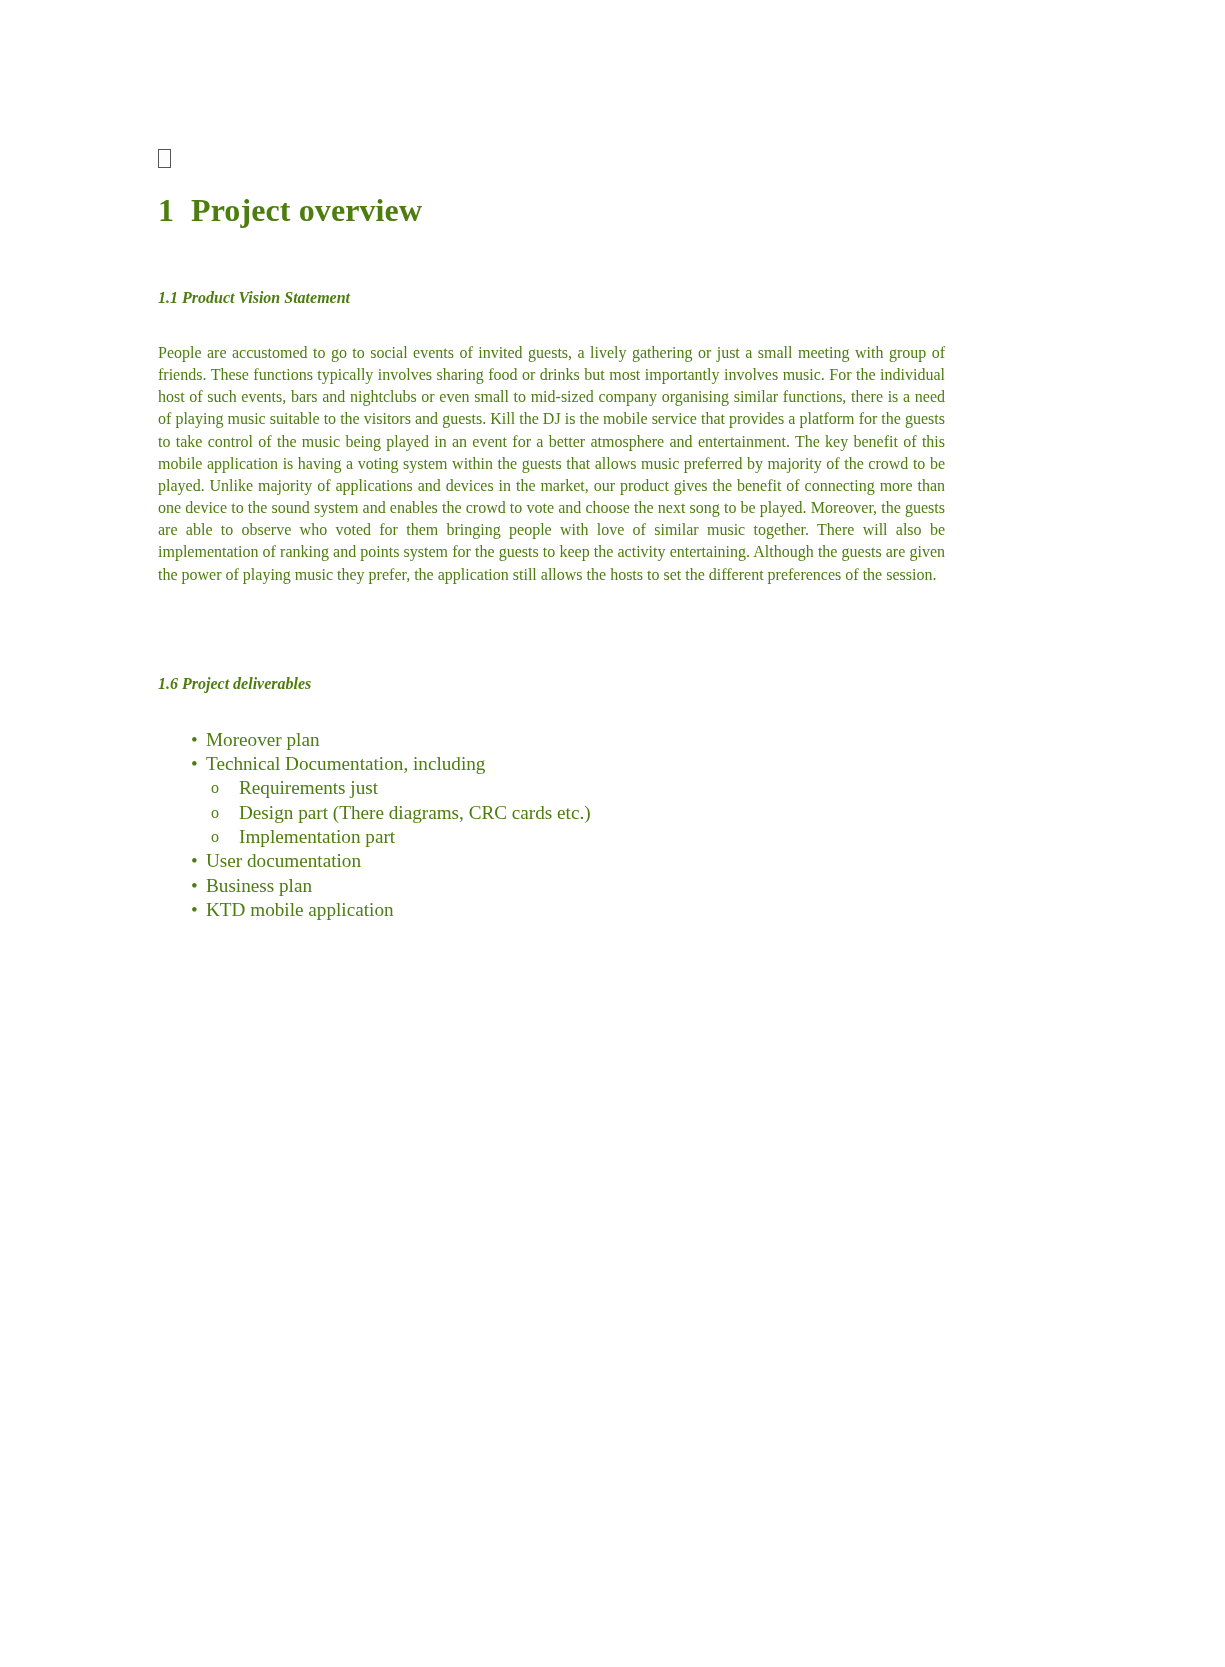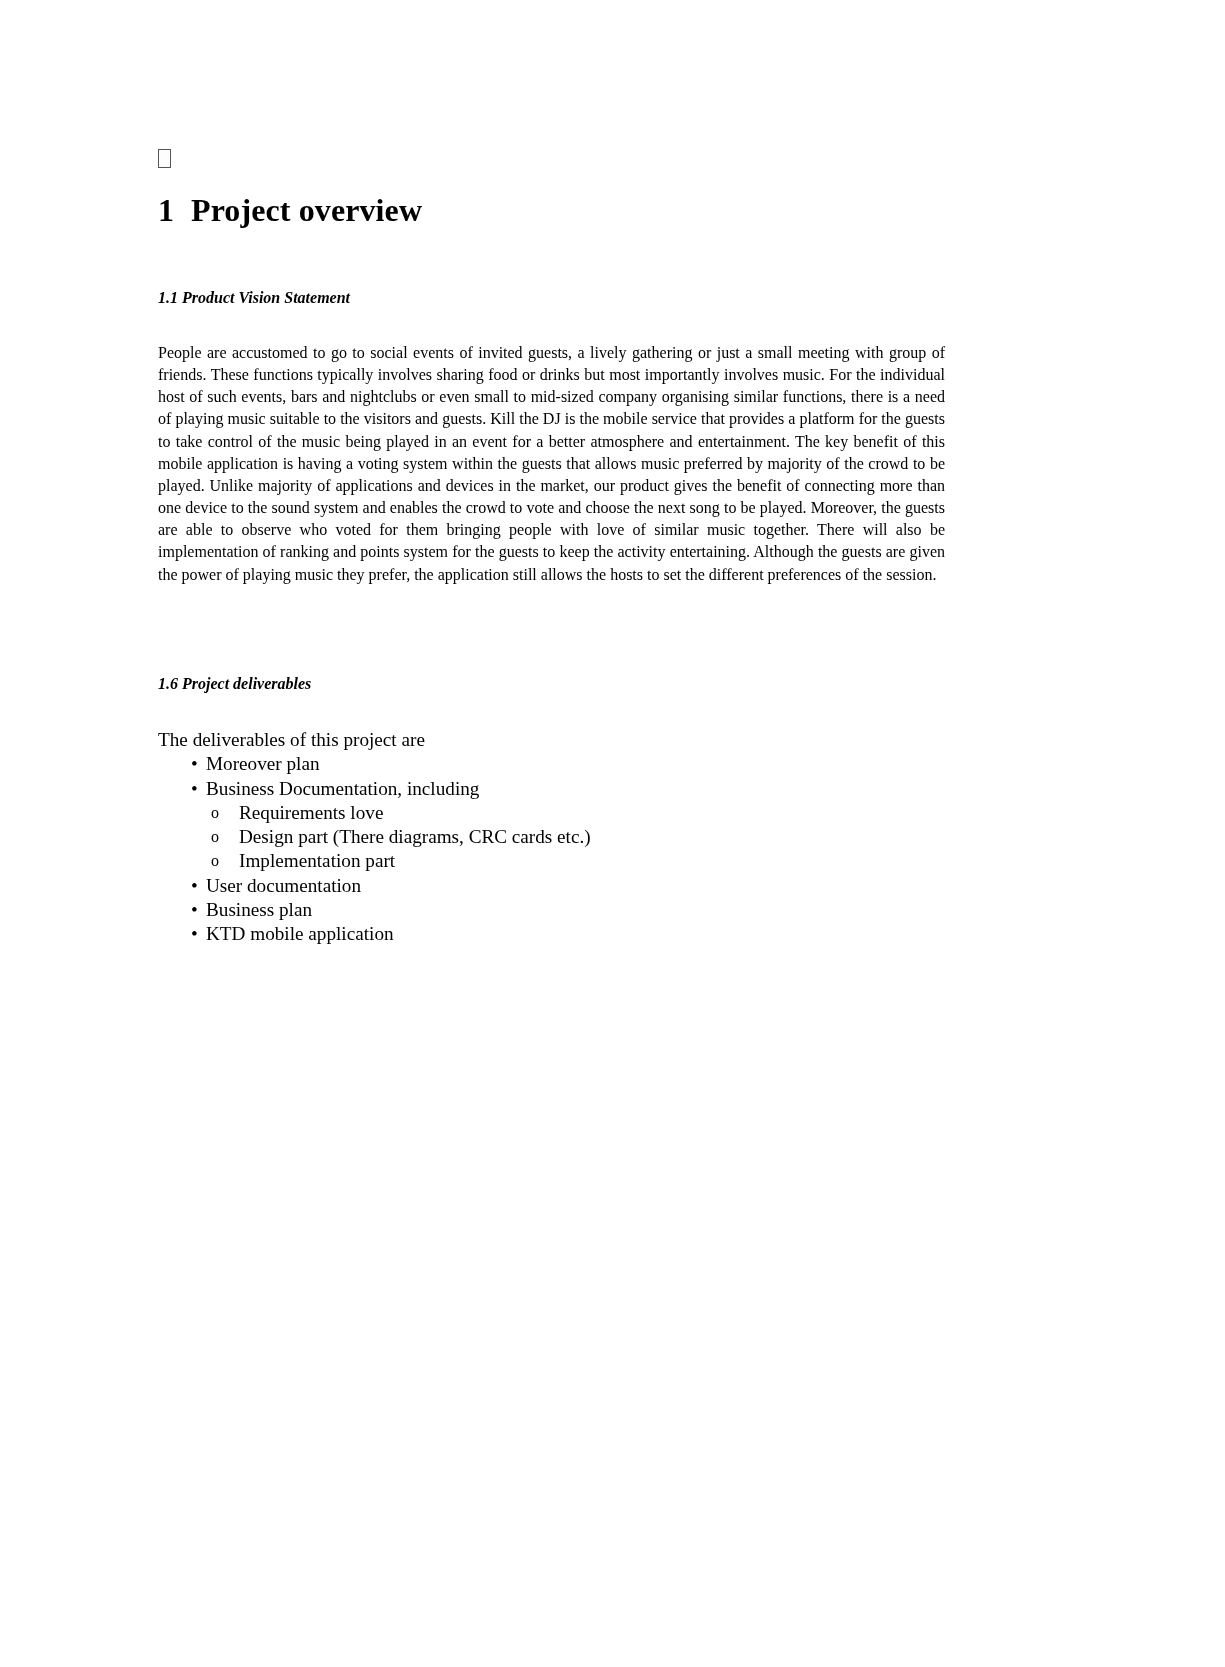--- a/index.html
+++ b/index.html
@@ -8,21 +8,21 @@
     background: #ffffff;
   }
   .page {
     position: relative;
     width: 1225px;
     height: 1667px;
     background: #ffffff;
     margin: 0 auto;
     overflow: hidden;
     font-family: "Liberation Serif", "DejaVu Serif", serif;
-    color: #000000;
+    color: #4d7c0f;
     -webkit-font-smoothing: antialiased;
   }
   .content {
     position: absolute;
     left: 158px;
     top: 0;
     width: 787px;
   }
 
   
@@ -150,39 +150,38 @@
       </div>
     </div>
 
     <div class="sec-1-2-wrap">
       <h2 class="doc-h2">
         <span>1.6</span>
         <span>Project deliverables</span>
       </h2>
 
       <div class="lead-gap">
-        <p class="lead-line">The deliverables of this project are</p>
 
         <ul class="lvl1">
 
           <li>
             <span class="mk-bullet">•</span>
             <span>Moreover plan</span>
           </li>
 
           <li>
             <span class="mk-bullet">•</span>
-            <span>Business Documentation, including</span>
+            <span>Technical Documentation, including</span>
           </li>
 
           <li class="sub-holder">
             <ul class="lvl2">
               <li>
                 <span class="mk-circle">o</span>
-                <span>Requirements love</span>
+                <span>Requirements just</span>
               </li>
               <li>
                 <span class="mk-circle">o</span>
                 <span>Design part (There diagrams, CRC cards etc.)</span>
               </li>
               <li>
                 <span class="mk-circle">o</span>
                 <span>Implementation part</span>
               </li>
             </ul>

